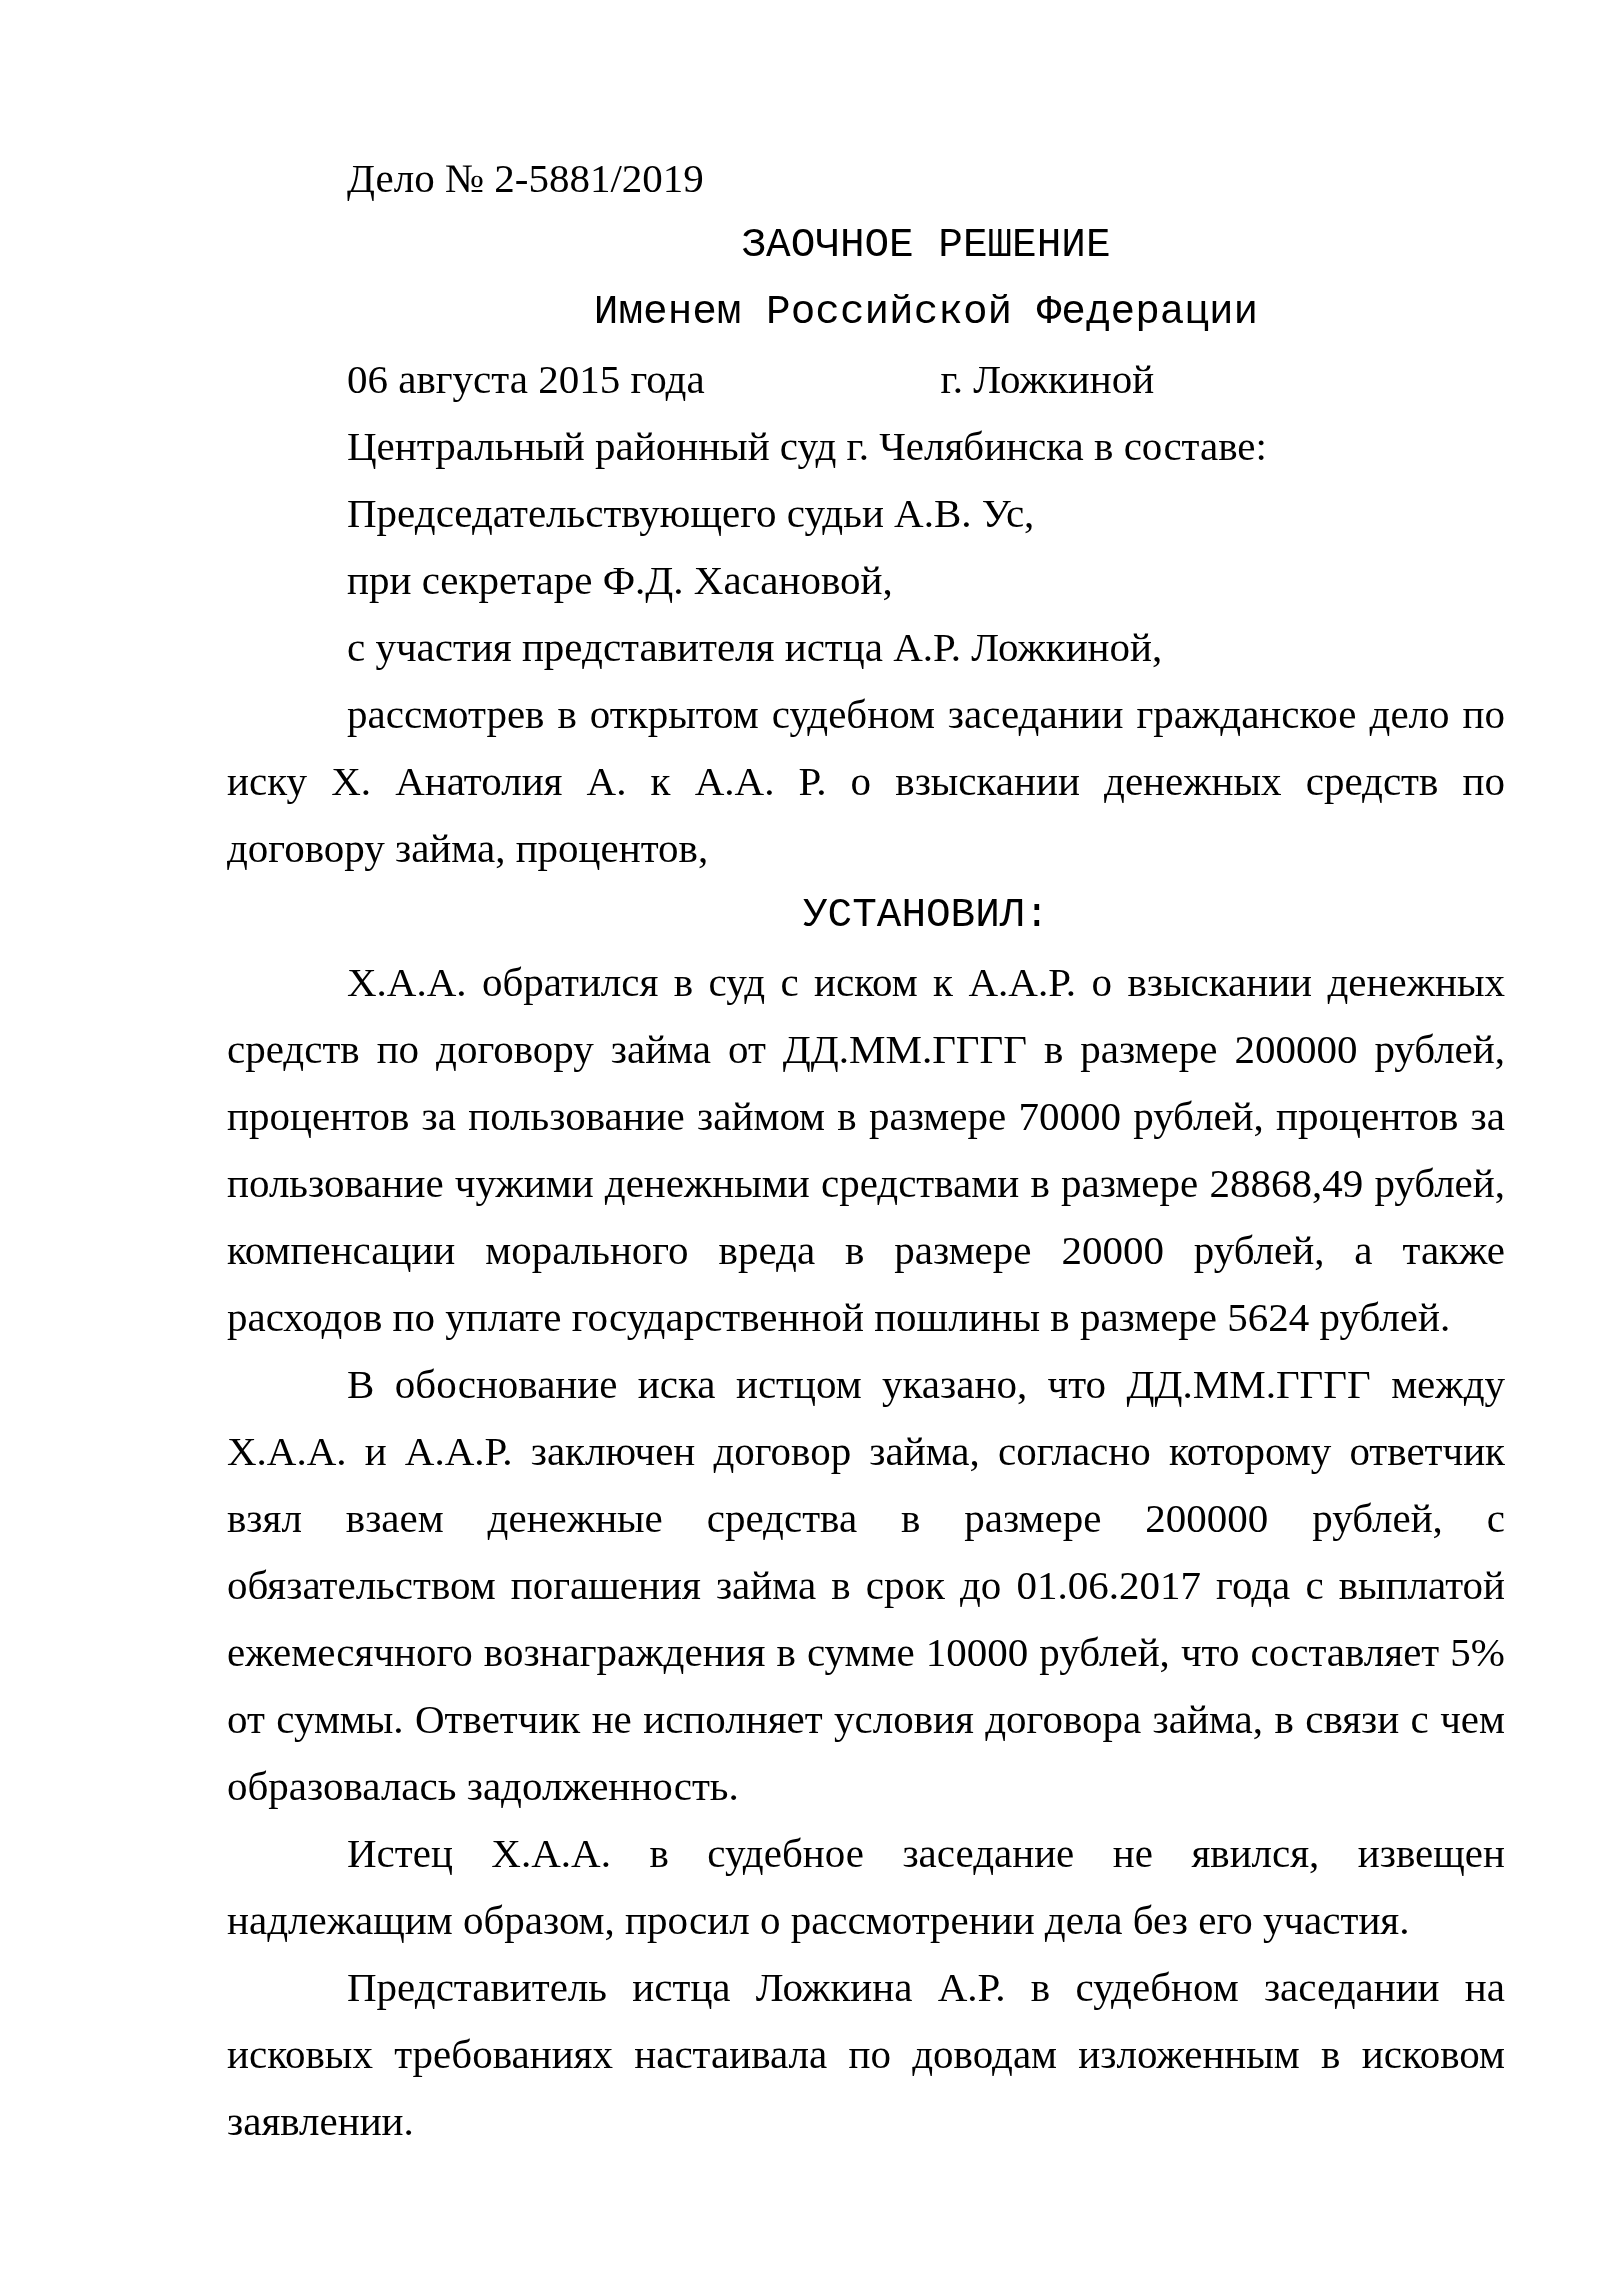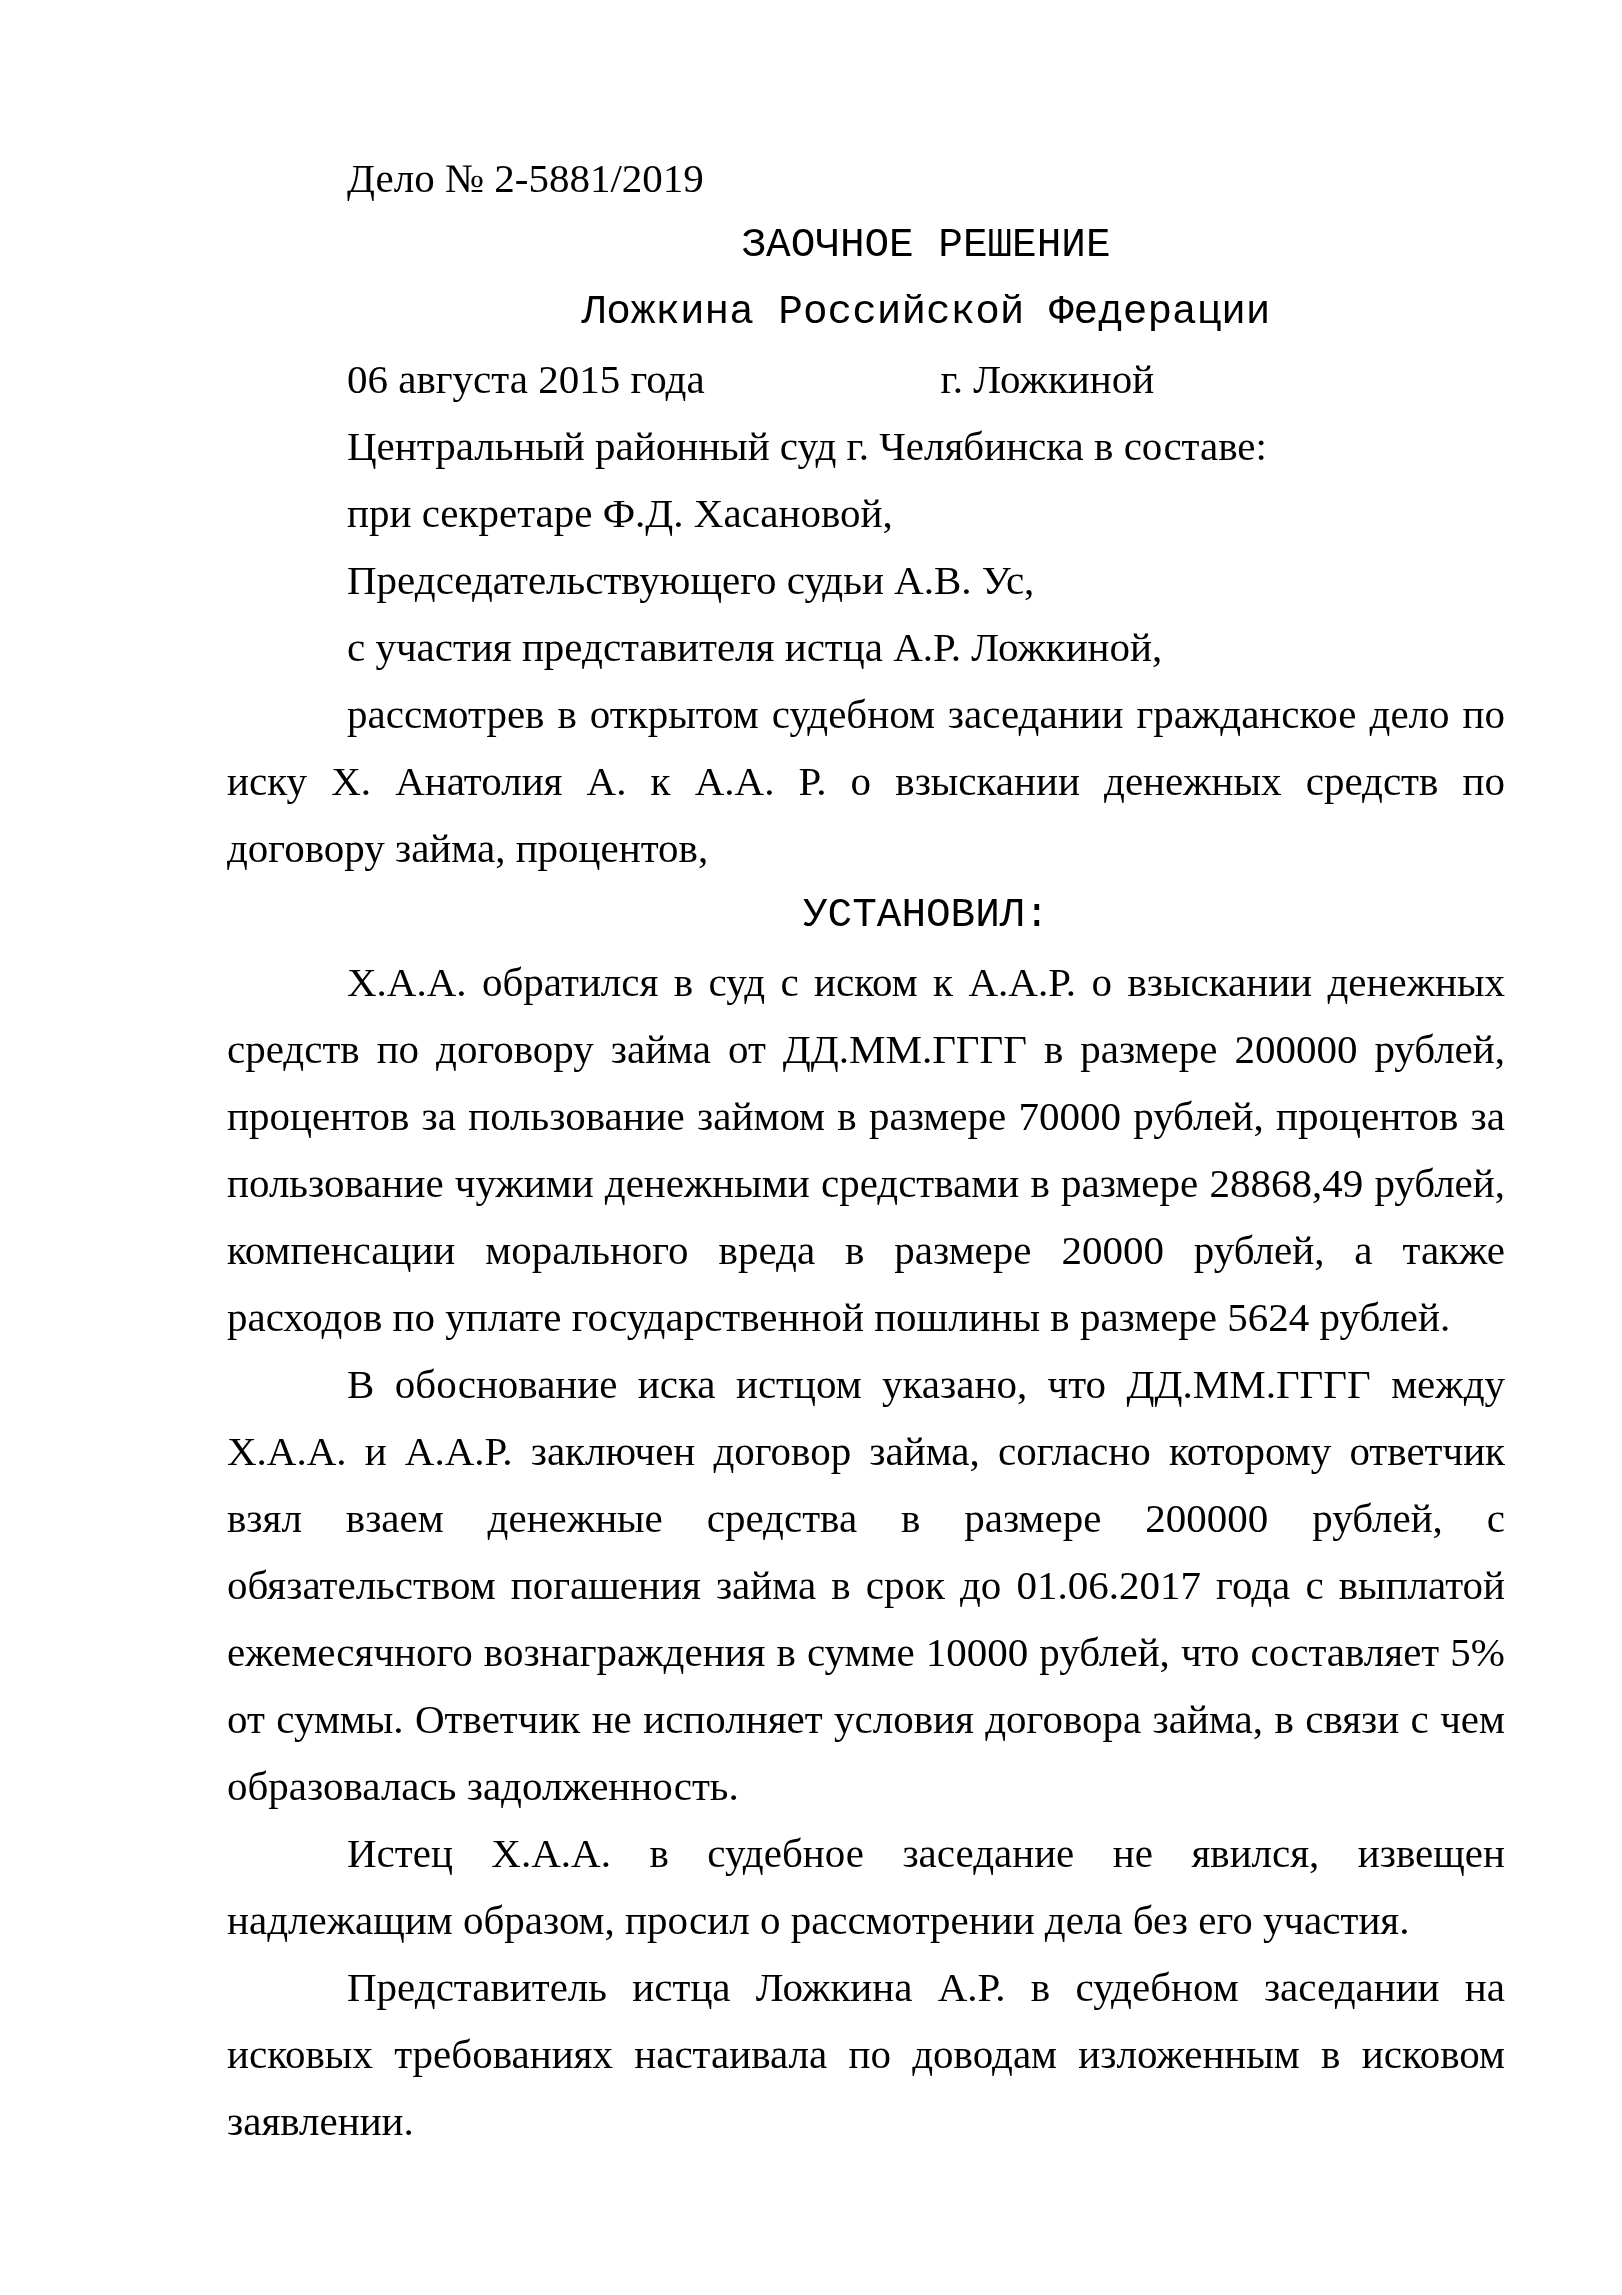--- a/index.html
+++ b/index.html
@@ -44,29 +44,29 @@
 </style>
 </head>
 <body>
 
 <div class="page">
 
   <p class="indent">Дело № 2-5881/2019</p>
 
   <p class="center">ЗАОЧНОЕ РЕШЕНИЕ</p>
 
-  <p class="center">Ложкина Российской Федерации</p>
+  <p class="center">Именем Российской Федерации</p>
 
   <p class="indent"><span>06 августа 2015 года</span><span class="tab-spacer"></span><span>г. Ложкиной</span></p>
 
   <p class="indent">Центральный районный суд г. Челябинска в составе:</p>
 
+  <p class="indent">Председательствующего судьи А.В. Ус,</p>
+
   <p class="indent">при секретаре Ф.Д. Хасановой,</p>
-
-  <p class="indent">Председательствующего судьи А.В. Ус,</p>
 
   <p class="indent">с участия представителя истца А.Р. Ложкиной,</p>
 
   <p class="para">рассмотрев в открытом судебном заседании гражданское дело по иску Х. Анатолия А. к А.А. Р. о взыскании денежных средств по договору займа, процентов,</p>
 
   <p class="center">УСТАНОВИЛ:</p>
 
   <p class="para">Х.А.А. обратился в суд с иском к А.А.Р. о взыскании денежных средств по договору займа от ДД.ММ.ГГГГ в размере 200000 рублей, процентов за пользование займом в размере 70000 рублей, процентов за пользование чужими денежными средствами в размере 28868,49 рублей, компенсации морального вреда в размере 20000 рублей, а также расходов по уплате государственной пошлины в размере 5624 рублей.</p>
 
   <p class="para">В обоснование иска истцом указано, что ДД.ММ.ГГГГ между Х.А.А. и А.А.Р. заключен договор займа, согласно которому ответчик взял взаем денежные средства в размере 200000 рублей, с обязательством погашения займа в срок до 01.06.2017 года с выплатой ежемесячного вознаграждения в сумме 10000 рублей, что составляет 5% от суммы. Ответчик не исполняет условия договора займа, в связи с чем образовалась задолженность.</p>

